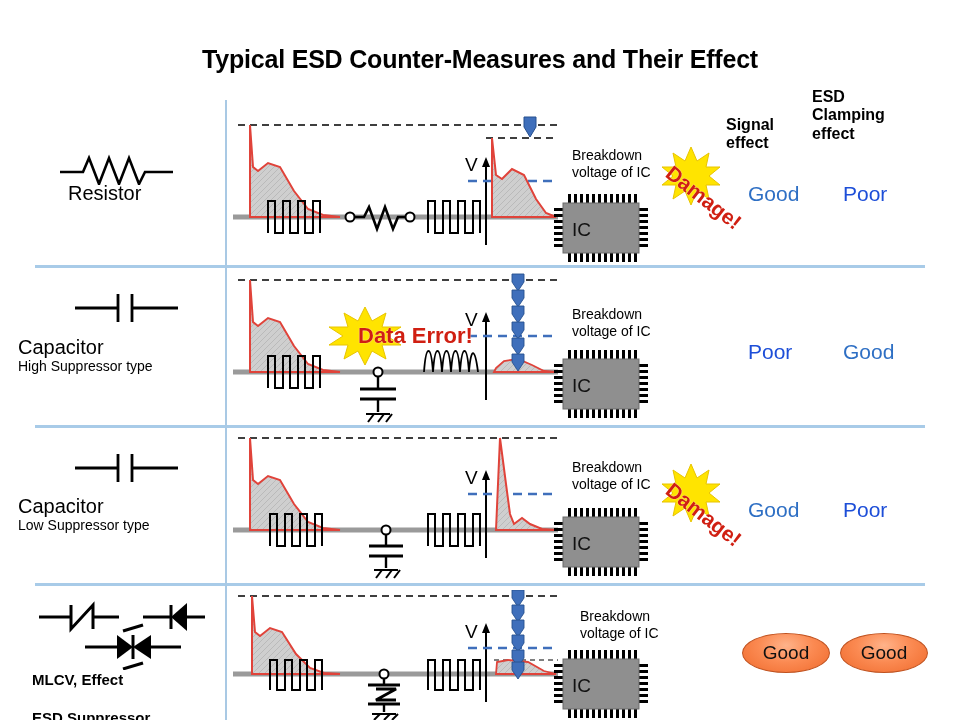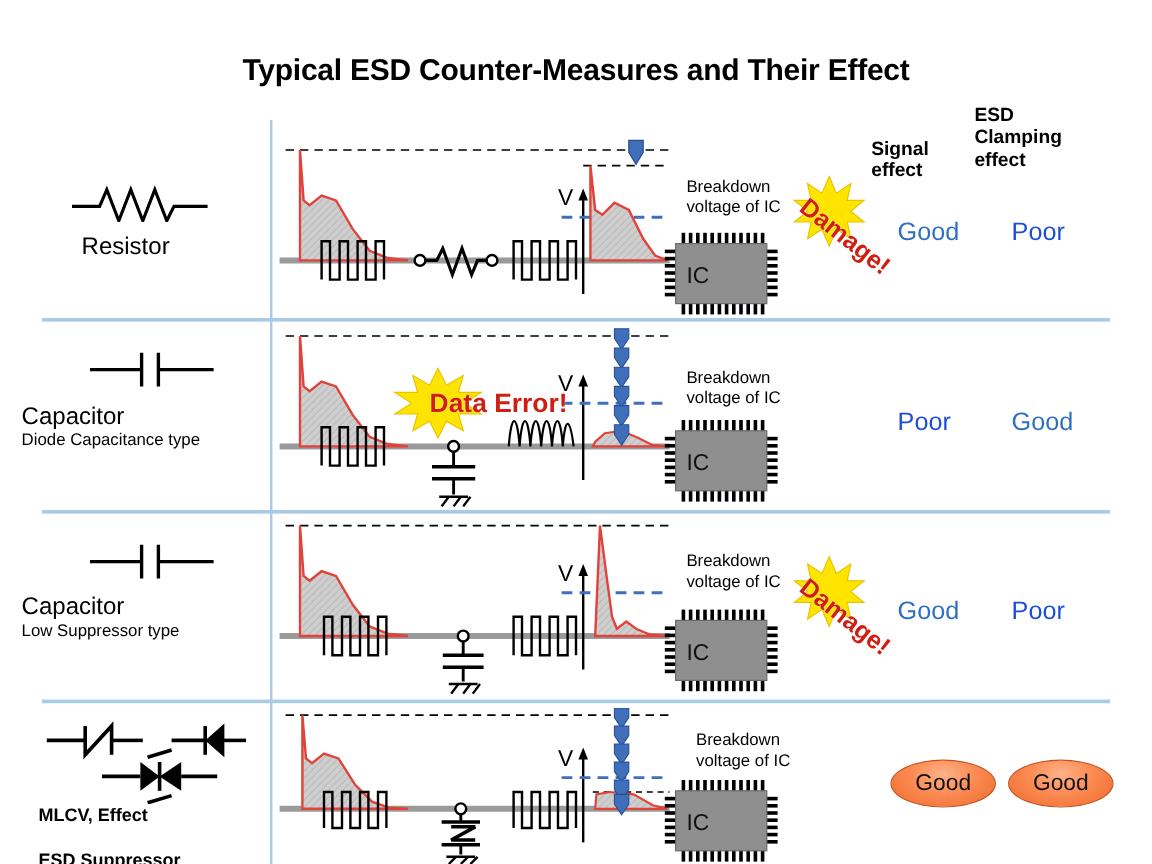--- a/index.html
+++ b/index.html
@@ -74,21 +74,21 @@
   </div>
   <div class="colhead" id="hdr-clamp">
     <div>ESD</div>
     <div>Clamping</div>
     <div>effect</div>
   </div>
 
   <svg class="scene" style="top:150px;left:55px;" width="130" height="35" viewBox="0 0 130 35">
     <path d="M5 22 L28 22 L34 8 L44 34 L54 8 L64 34 L74 8 L84 34 L90 22 L118 22" fill="none" stroke="#000" stroke-width="2.6"></path>
   </svg>
-  <div class="rowlabel" style="left:68px;top:195px;">
+  <div class="rowlabel" style="left:68px;top:182px;">
     <div class="main">Resistor</div>
   </div>
 
   <svg class="scene" style="top:105px;" width="450" height="160" viewBox="0 0 450 160">
     <defs>
       <pattern id="hatch1" width="6" height="6" patternUnits="userSpaceOnUse">
         <rect width="6" height="6" fill="#cfcfcf"></rect>
         <path d="M0 6 L6 0" stroke="#b5b5b5" stroke-width="0.8"></path>
       </pattern>
       <marker id="dn1" markerWidth="12" markerHeight="12" refX="6" refY="11" orient="0">
@@ -195,21 +195,21 @@
   </div>
 
   <div class="verdict good" style="left:748px;top:182px;">Good</div>
   <div class="verdict poor" style="left:843px;top:182px;">Poor</div>
 
   <svg class="scene" style="top:290px;left:70px;" width="115" height="35" viewBox="0 0 115 35">
     <path d="M5 18 L48 18 M48 4 L48 32 M62 4 L62 32 M62 18 L108 18" fill="none" stroke="#000" stroke-width="2.8"></path>
   </svg>
   <div class="rowlabel" style="left:18px;top:336px;">
     <div class="main">Capacitor</div>
-    <div class="sub">Diode Capacitance type</div>
+    <div class="sub">High Suppressor type</div>
   </div>
 
   <svg class="scene" style="top:272px;" width="450" height="155" viewBox="0 0 450 155">
     <defs>
       <pattern id="hatch2" width="6" height="6" patternUnits="userSpaceOnUse">
         <rect width="6" height="6" fill="#cfcfcf"></rect>
         <path d="M0 6 L6 0" stroke="#b5b5b5" stroke-width="0.8"></path>
       </pattern>
     </defs>
     <line x1="10" y1="8" x2="330" y2="8" stroke="#000" stroke-width="1.4" stroke-dasharray="7,5"></line>

